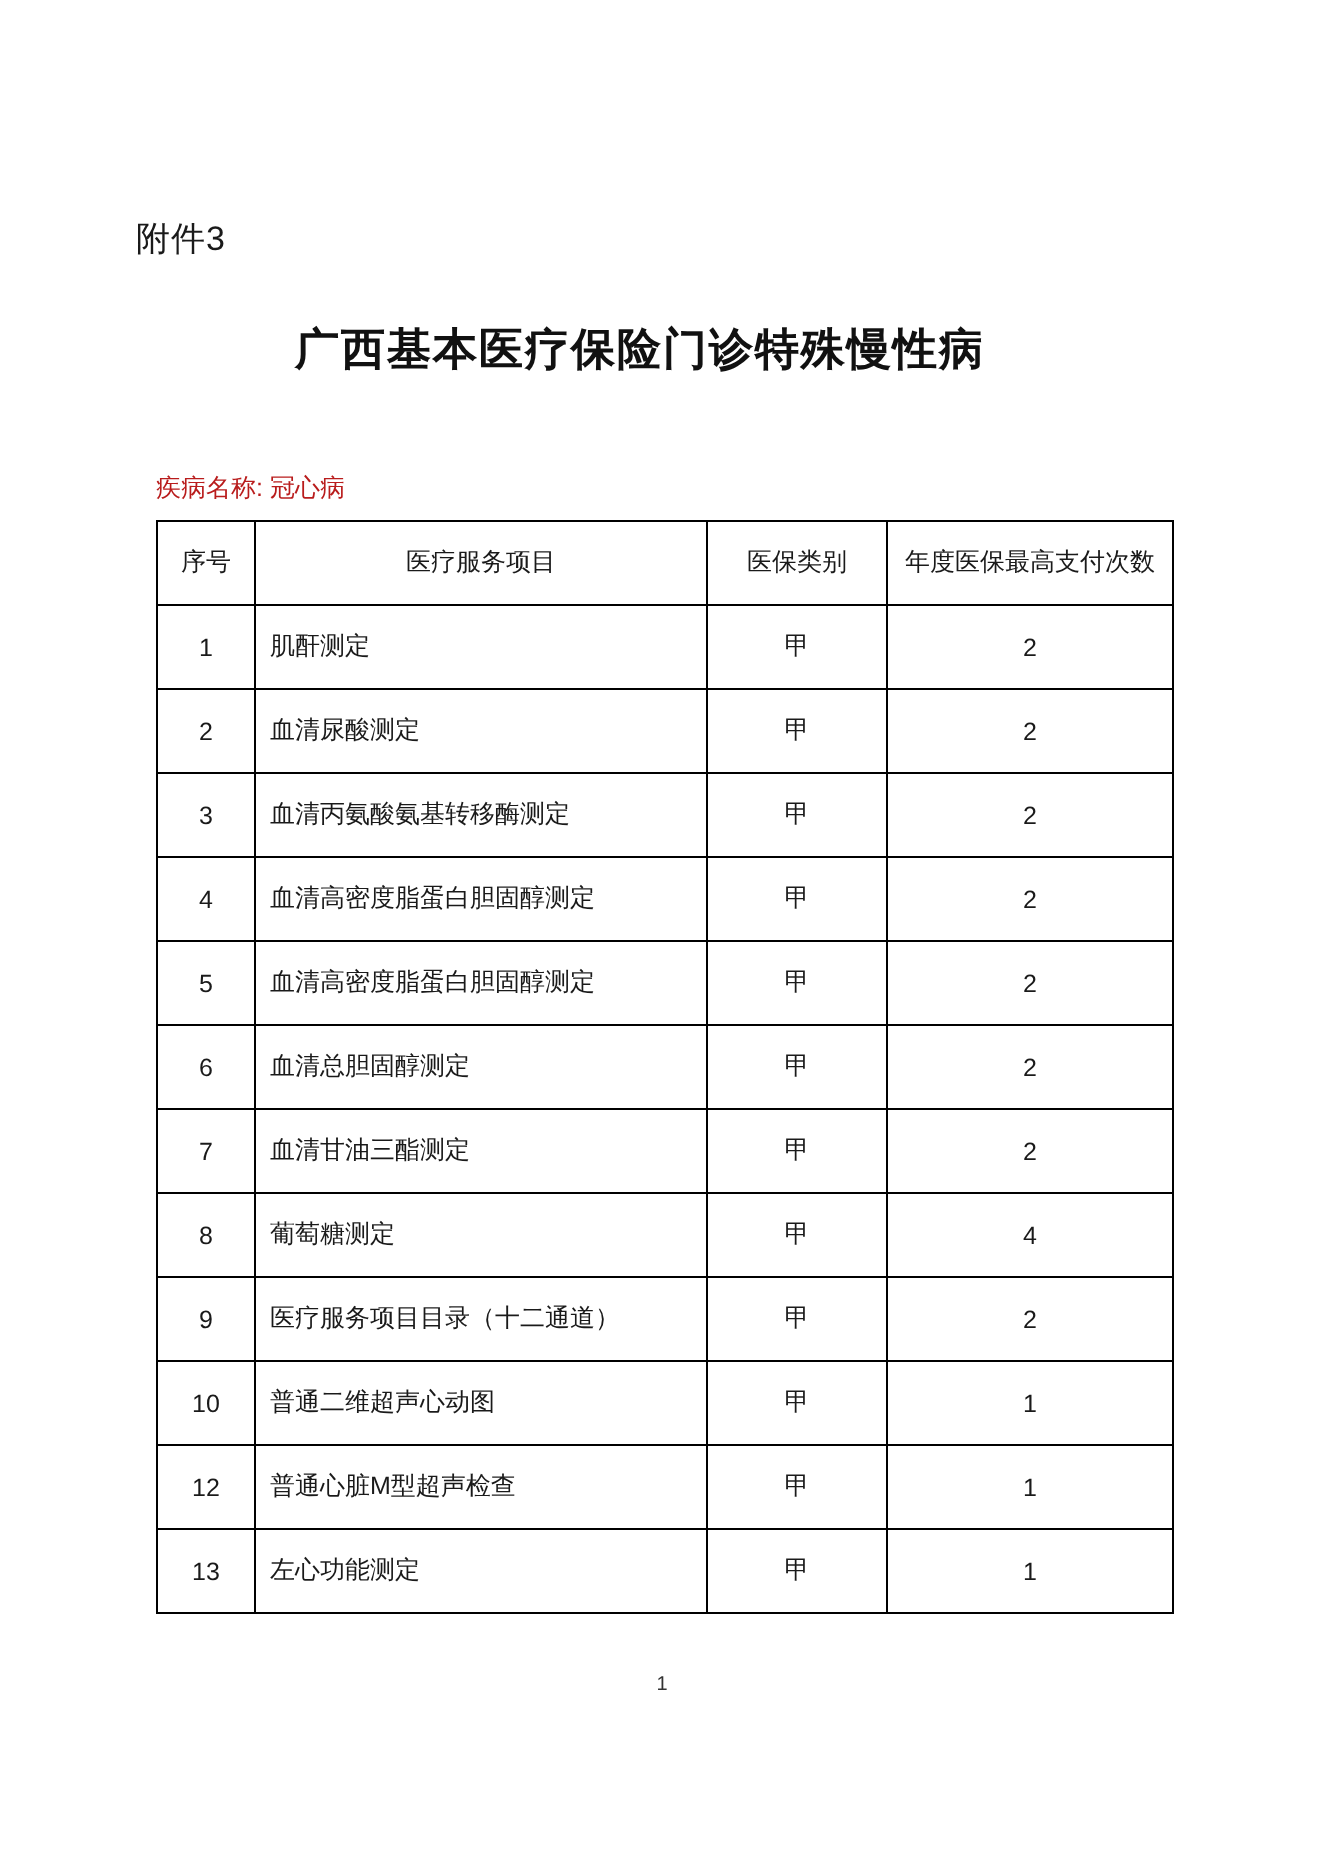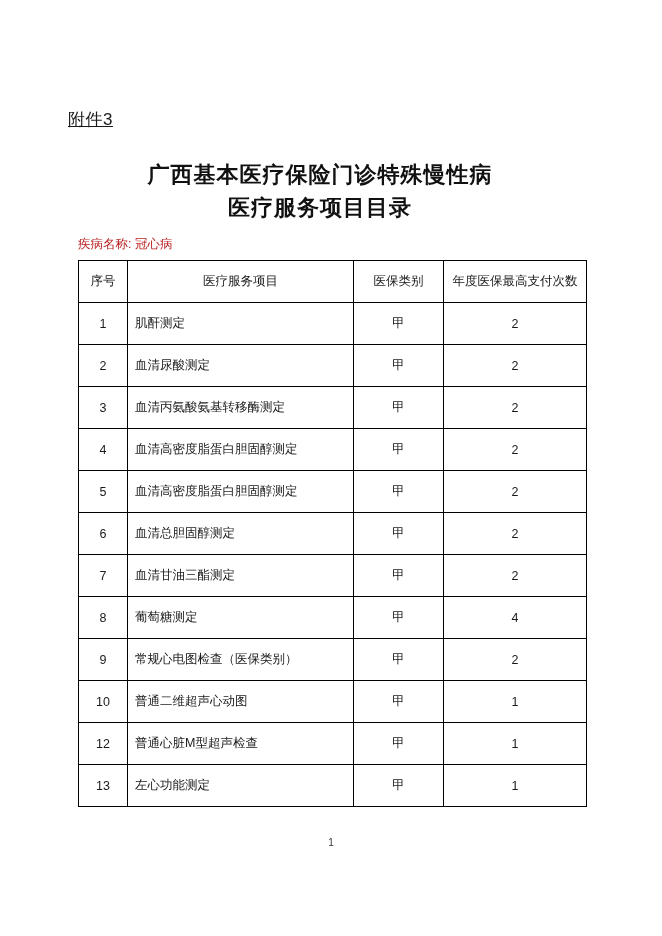--- a/index.html
+++ b/index.html
@@ -16,21 +16,20 @@
     color: #1a1a1a;
     overflow: hidden;
   }
   .attachment-label {
     position: absolute;
     left: 68px;
     top: 108px;
     font-size: 17px;
     color: #1a1a1a;
     letter-spacing: 0.5px;
-    text-decoration: underline;
   }
   .doc-title {
     position: absolute;
     left: 0;
     top: 158px;
     width: 640px;
     text-align: center;
     font-size: 22px;
     font-weight: bold;
     color: #111111;
@@ -81,21 +80,20 @@
 </style>
 </head>
 <body>
 
 <div class="page">
 
   <div class="attachment-label">附件3</div>
 
   <div class="doc-title">
     <div>广西基本医疗保险门诊特殊慢性病</div>
-    <div>医疗服务项目目录</div>
   </div>
 
   <div class="disease-label">疾病名称: 冠心病</div>
 
   <table class="catalog">
     <colgroup>
       <col style="width:49px">
       <col style="width:226px">
       <col style="width:90px">
       <col style="width:143px">
@@ -152,21 +150,21 @@
           <td>2</td>
         </tr>
         <tr>
           <td>8</td>
           <td class="item-name">葡萄糖测定</td>
           <td>甲</td>
           <td>4</td>
         </tr>
         <tr>
           <td>9</td>
-          <td class="item-name">常规心电图检查（医保类别）</td>
+          <td class="item-name">医疗服务项目目录（十二通道）</td>
           <td>甲</td>
           <td>2</td>
         </tr>
         <tr>
           <td>10</td>
           <td class="item-name">普通二维超声心动图</td>
           <td>甲</td>
           <td>1</td>
         </tr>
         <tr>

